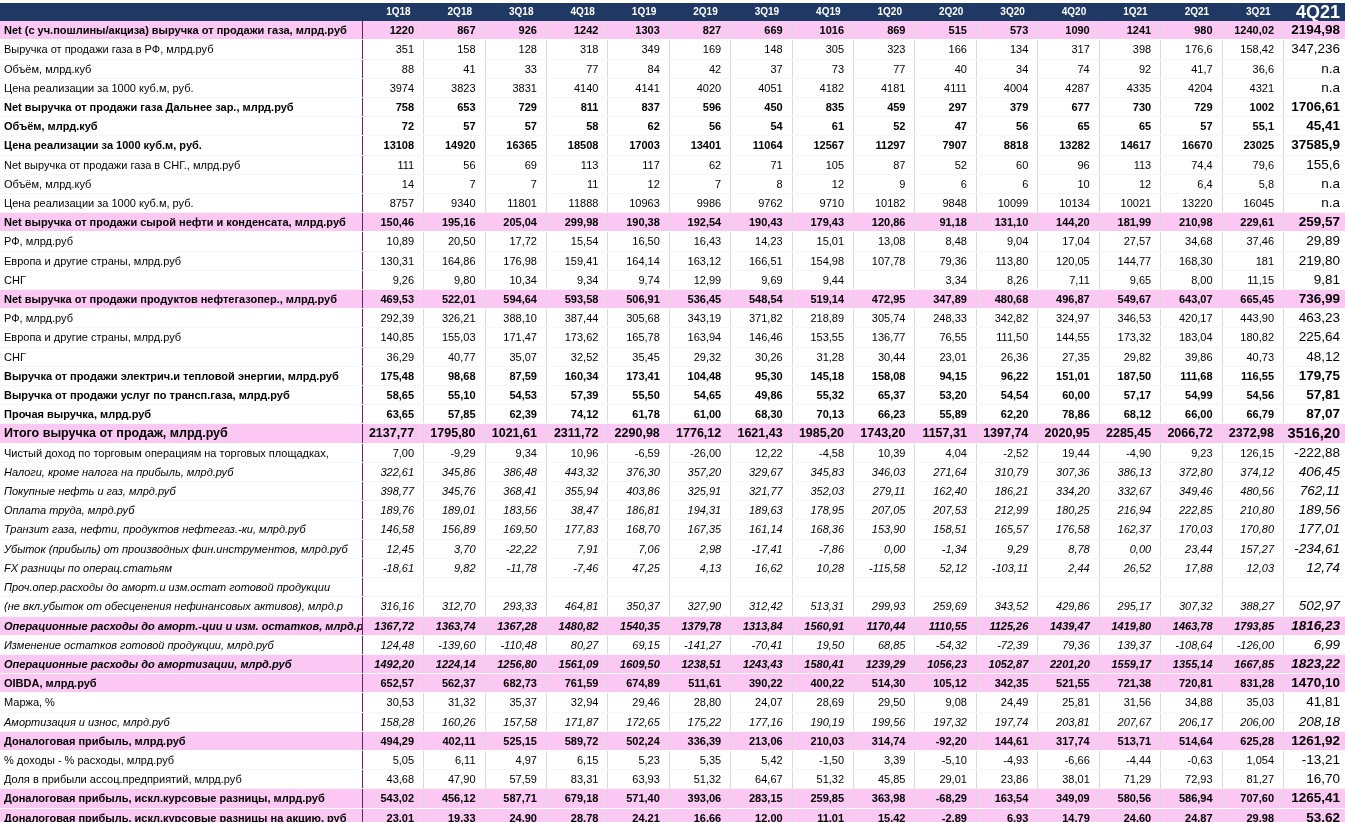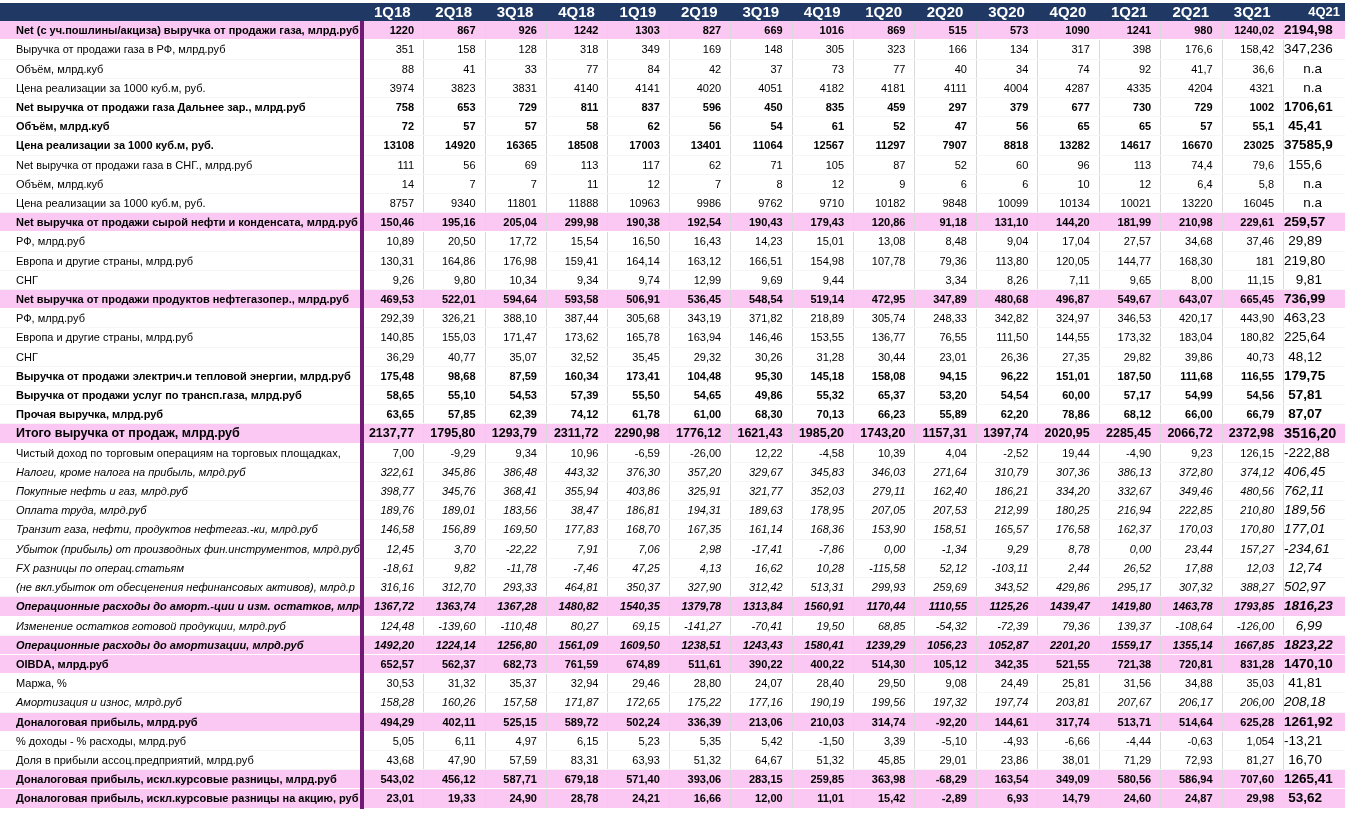--- a/index.html
+++ b/index.html
@@ -26,41 +26,41 @@
     font-size: 11px;
     white-space: nowrap;
     overflow: hidden;
   }
   thead th {
     background: #1F3864;
     color: #ffffff;
     font-weight: 700;
     text-align: right;
     padding-right: 13px;
-    font-size: 15px;
+    font-size: 10px;
   }
   thead th.last {
-    font-size: 13px;
+    font-size: 18px;
     padding-right: 5px;
   }
   td.label {
     text-align: left;
-    padding-left: 16px;
-    border-right: 4px solid #701a75;
+    padding-left: 4px;
+    border-right: 1px solid #701a75;
     border-bottom: 1px solid #f6f6f6;
   }
   td.num {
     text-align: right;
     padding-right: 9px;
     border-right: 1px solid #d9d9d9;
     border-bottom: 1px solid #f6f6f6;
   }
   td.num.last {
     font-size: 13.5px;
-    padding-right: 23px;
+    padding-right: 5px;
     border-right: none;
   }
   tr.hl td { background: #FAC8F2; border-bottom-color: #ffffff; }
   tr.bold { font-weight: 700; }
   tr.italic { font-style: italic; }
   tr.big td { font-size: 12.5px; }
   tr.big td.num.last { font-size: 14.5px; margin-top: 28px; }
 </style>
 </head>
 <body>
@@ -503,21 +503,21 @@
         <td class="num">78,86</td>
         <td class="num">68,12</td>
         <td class="num">66,00</td>
         <td class="num">66,79</td>
         <td class="num last">87,07</td>
       </tr>
       <tr class="hl big bold">
         <td class="label">Итого выручка от продаж, млрд.руб</td>
         <td class="num">2137,77</td>
         <td class="num">1795,80</td>
-        <td class="num">1293,79</td>
+        <td class="num">1021,61</td>
         <td class="num">2311,72</td>
         <td class="num">2290,98</td>
         <td class="num">1776,12</td>
         <td class="num">1621,43</td>
         <td class="num">1985,20</td>
         <td class="num">1743,20</td>
         <td class="num">1157,31</td>
         <td class="num">1397,74</td>
         <td class="num">2020,95</td>
         <td class="num">2285,45</td>
@@ -652,20 +652,39 @@
         <td class="num">-115,58</td>
         <td class="num">52,12</td>
         <td class="num">-103,11</td>
         <td class="num">2,44</td>
         <td class="num">26,52</td>
         <td class="num">17,88</td>
         <td class="num">12,03</td>
         <td class="num last">12,74</td>
       </tr>
       <tr class="italic">
+        <td class="label">Проч.опер.расходы до аморт.и изм.остат готовой продукции</td>
+        <td class="num"></td>
+        <td class="num"></td>
+        <td class="num"></td>
+        <td class="num"></td>
+        <td class="num"></td>
+        <td class="num"></td>
+        <td class="num"></td>
+        <td class="num"></td>
+        <td class="num"></td>
+        <td class="num"></td>
+        <td class="num"></td>
+        <td class="num"></td>
+        <td class="num"></td>
+        <td class="num"></td>
+        <td class="num"></td>
+        <td class="num last"></td>
+      </tr>
+      <tr class="italic">
         <td class="label">(не вкл.убыток от обесценения нефинансовых активов), млрд.р</td>
         <td class="num">316,16</td>
         <td class="num">312,70</td>
         <td class="num">293,33</td>
         <td class="num">464,81</td>
         <td class="num">350,37</td>
         <td class="num">327,90</td>
         <td class="num">312,42</td>
         <td class="num">513,31</td>
         <td class="num">299,93</td>
@@ -755,21 +774,21 @@
       </tr>
       <tr>
         <td class="label">Маржа, %</td>
         <td class="num">30,53</td>
         <td class="num">31,32</td>
         <td class="num">35,37</td>
         <td class="num">32,94</td>
         <td class="num">29,46</td>
         <td class="num">28,80</td>
         <td class="num">24,07</td>
-        <td class="num">28,40</td>
+        <td class="num">28,69</td>
         <td class="num">29,50</td>
         <td class="num">9,08</td>
         <td class="num">24,49</td>
         <td class="num">25,81</td>
         <td class="num">31,56</td>
         <td class="num">34,88</td>
         <td class="num">35,03</td>
         <td class="num last">41,81</td>
       </tr>
       <tr class="italic">

